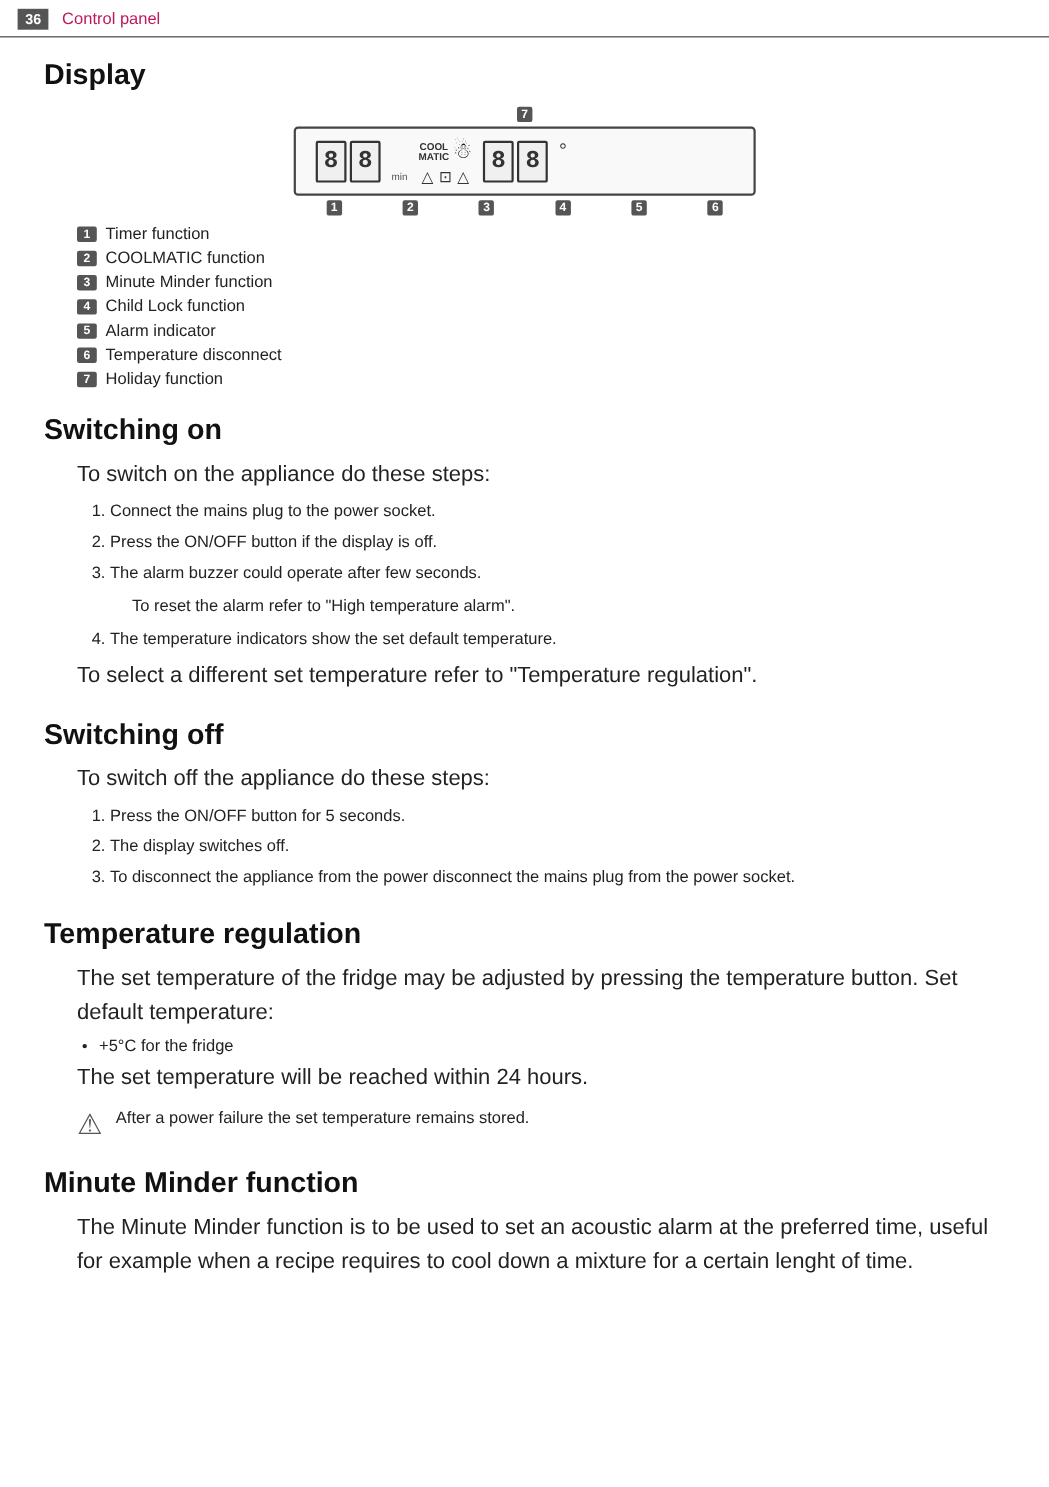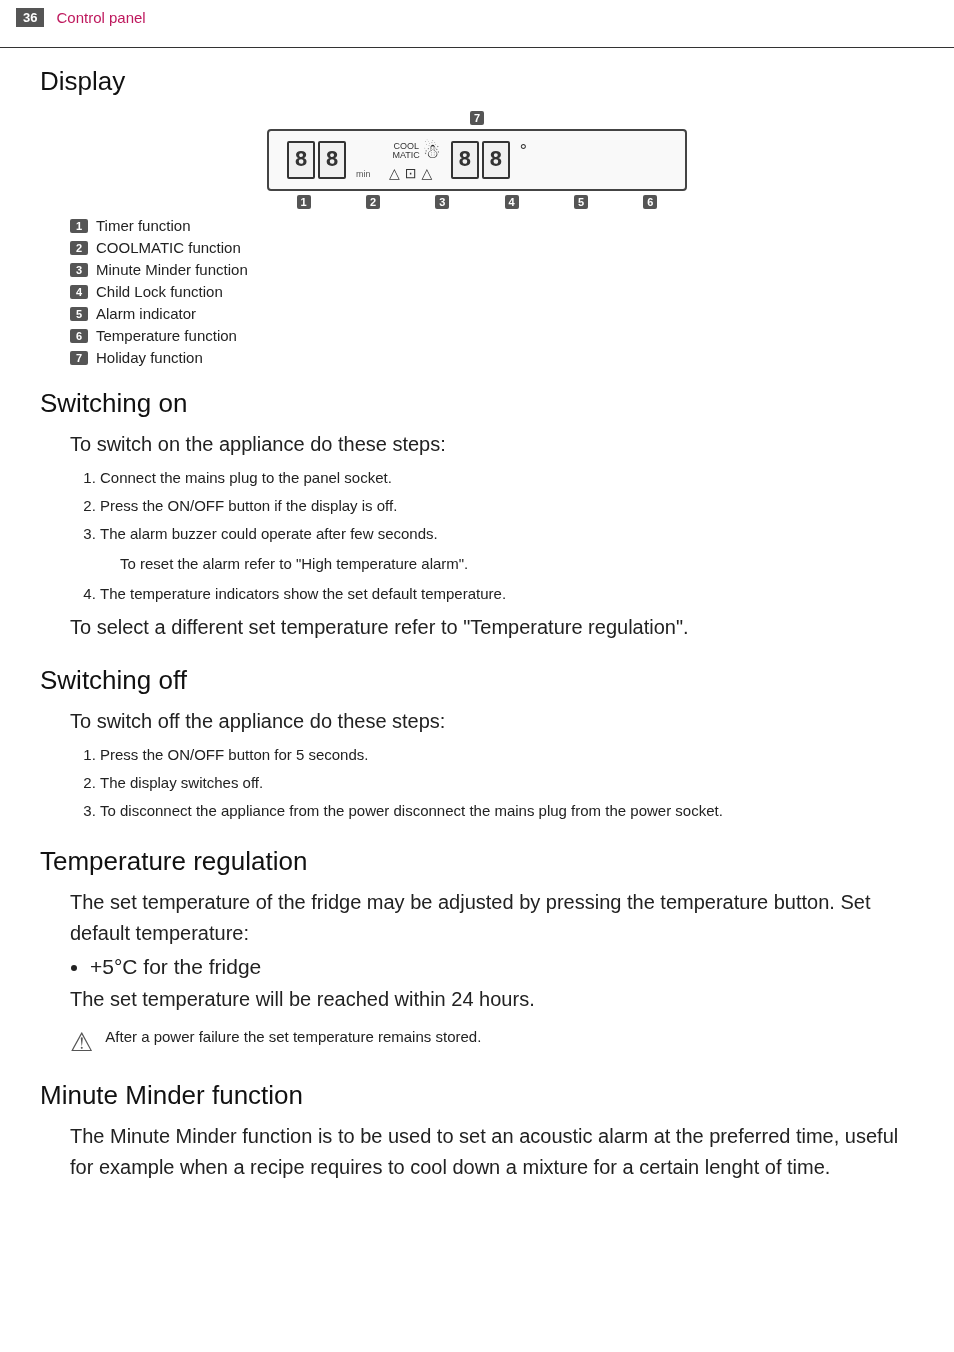--- a/index.html
+++ b/index.html
@@ -11,21 +11,21 @@
       width: 954px;
       min-height: 1352px;
       padding: 0;
     }
 
     
     .page-header {
       display: flex;
       align-items: center;
       border-bottom: 1.5px solid #333;
-      padding: 8px 30px 20px 16px;
+      padding: 8px 30px 6px 16px;
       margin-bottom: 18px;
     }
     .page-number-box {
       background: #555;
       color: #fff;
       font-size: 13px;
       font-weight: bold;
       padding: 2px 7px;
       margin-right: 12px;
     }
@@ -35,21 +35,21 @@
     }
 
     
     .content {
       padding: 0 40px 30px 40px;
     }
 
     
     .section-heading {
       font-size: 26px;
-      font-weight: normal;
+      font-weight: bold;
       margin-bottom: 10px;
       margin-top: 14px;
       color: #111;
     }
 
     
     .display-section {
       margin-bottom: 18px;
     }
 
@@ -94,25 +94,24 @@
 
     .middle-section {
       display: flex;
       flex-direction: column;
       align-items: center;
       gap: 2px;
     }
 
     .coolmatic-label {
       font-size: 9px;
-      font-weight: normal;
+      font-weight: bold;
       color: #333;
       line-height: 1;
       text-align: center;
-      margin-left: 12px;
     }
 
     .icons-row {
       display: flex;
       gap: 5px;
       align-items: center;
     }
 
     .icon-symbol {
       font-size: 14px;
@@ -180,21 +179,21 @@
       margin-left: 80px;
       font-size: 15px;
       line-height: 1.55;
       margin-bottom: 3px;
     }
 
     
     .bullet-list {
       list-style: disc;
       margin: 6px 0 4px 50px;
-      font-size: 21px;
+      font-size: 15px;
     }
 
     
     .warning-row {
       display: flex;
       align-items: flex-start;
       gap: 12px;
       margin: 10px 0 10px 30px;
     }
     .warning-icon {
@@ -304,34 +303,34 @@
       <li>
         <span class="func-num">4</span>
         <span>Child Lock function</span>
       </li>
       <li>
         <span class="func-num">5</span>
         <span>Alarm indicator</span>
       </li>
       <li>
         <span class="func-num">6</span>
-        <span>Temperature function</span>
+        <span>Temperature disconnect</span>
       </li>
       <li>
         <span class="func-num">7</span>
         <span>Holiday function</span>
       </li>
     </ul>
   </div>
 
   <div class="body-section">
     <div class="section-heading">Switching on</div>
     <p class="body-text">To switch on the appliance do these steps:</p>
     <ol class="ordered-list">
-      <li>Connect the mains plug to the panel socket.</li>
+      <li>Connect the mains plug to the power socket.</li>
       <li>Press the ON/OFF button if the display is off.</li>
       <li>The alarm buzzer could operate after few seconds.</li>
     </ol>
     <p class="indented-text">To reset the alarm refer to "High temperature alarm".</p>
     <ol class="ordered-list" start="4">
       <li>The temperature indicators show the set default temperature.</li>
     </ol>
     <p class="body-text">To select a different set temperature refer to "Temperature regulation".</p>
   </div>
 

